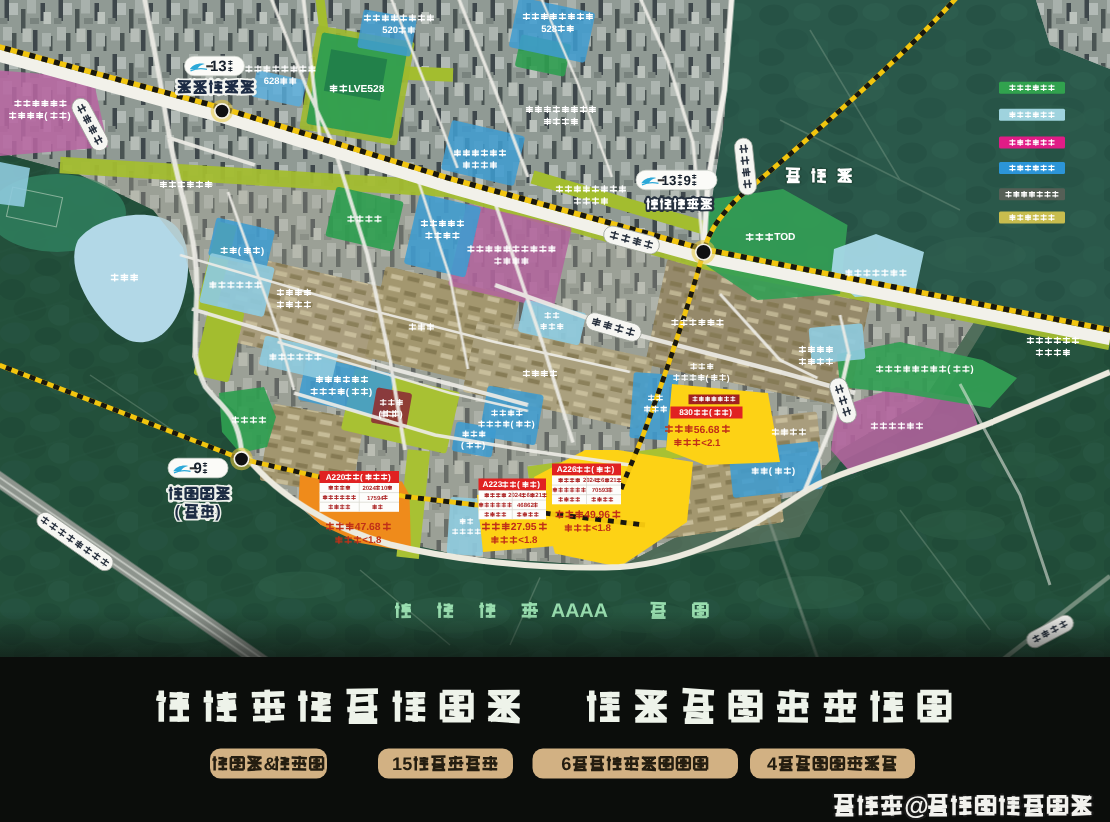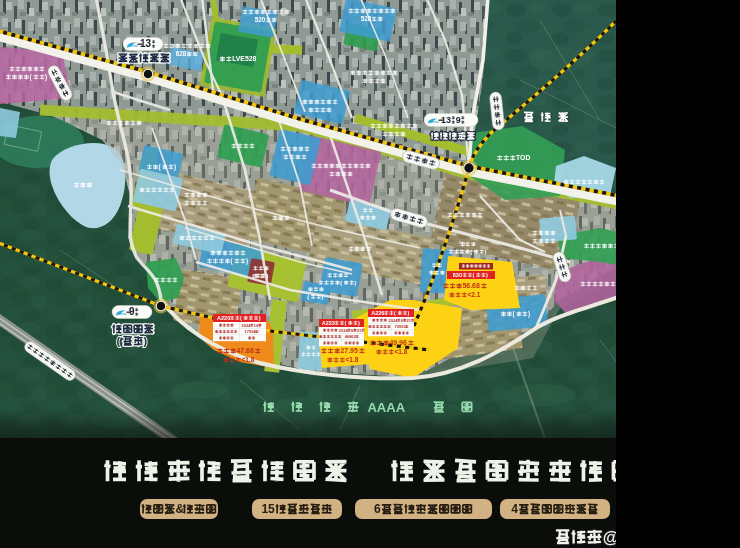--- a/index.html
+++ b/index.html
@@ -1,15 +1,15 @@
 <!DOCTYPE html>
 <html><head><meta charset="utf-8"><style>
 html,body{margin:0;padding:0;background:#000;}
 *{font-family:"Liberation Sans",sans-serif;}
-#wrap{width:616px;height:548px;overflow:hidden;position:relative;}
+#wrap{width:740px;height:548px;overflow:hidden;position:relative;}
 </style></head><body>
 <div id="wrap">
 <svg width="740" height="548" viewBox="0 0 740 548" shape-rendering="auto">
 <defs>
 <pattern id="urb" width="36" height="36" patternUnits="userSpaceOnUse">
  <rect width="36" height="36" fill="#909a94"></rect>
  <rect x="3" y="0" width="3" height="14" fill="#3e474b"></rect>
  <rect x="14" y="6" width="3" height="16" fill="#4a5453"></rect>
  <rect x="27" y="2" width="3" height="12" fill="#3e474b"></rect>
  <rect x="8" y="22" width="3" height="12" fill="#4a5453"></rect>

